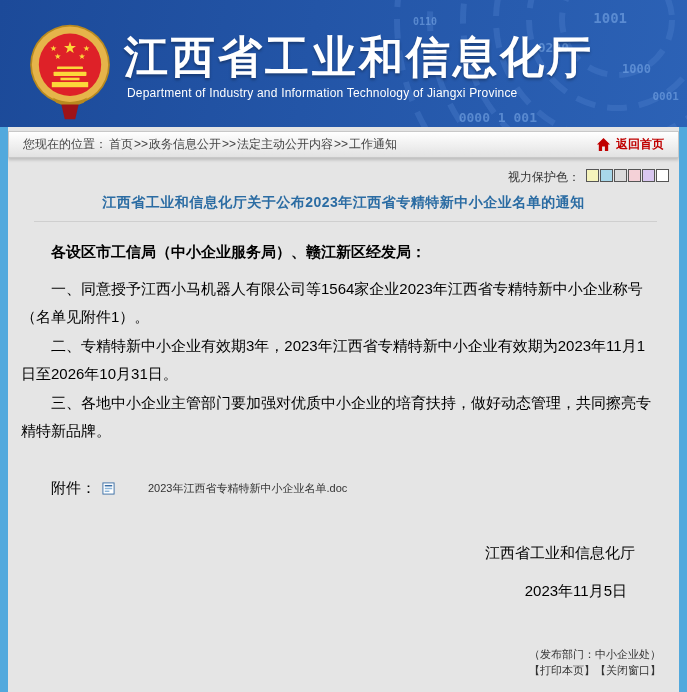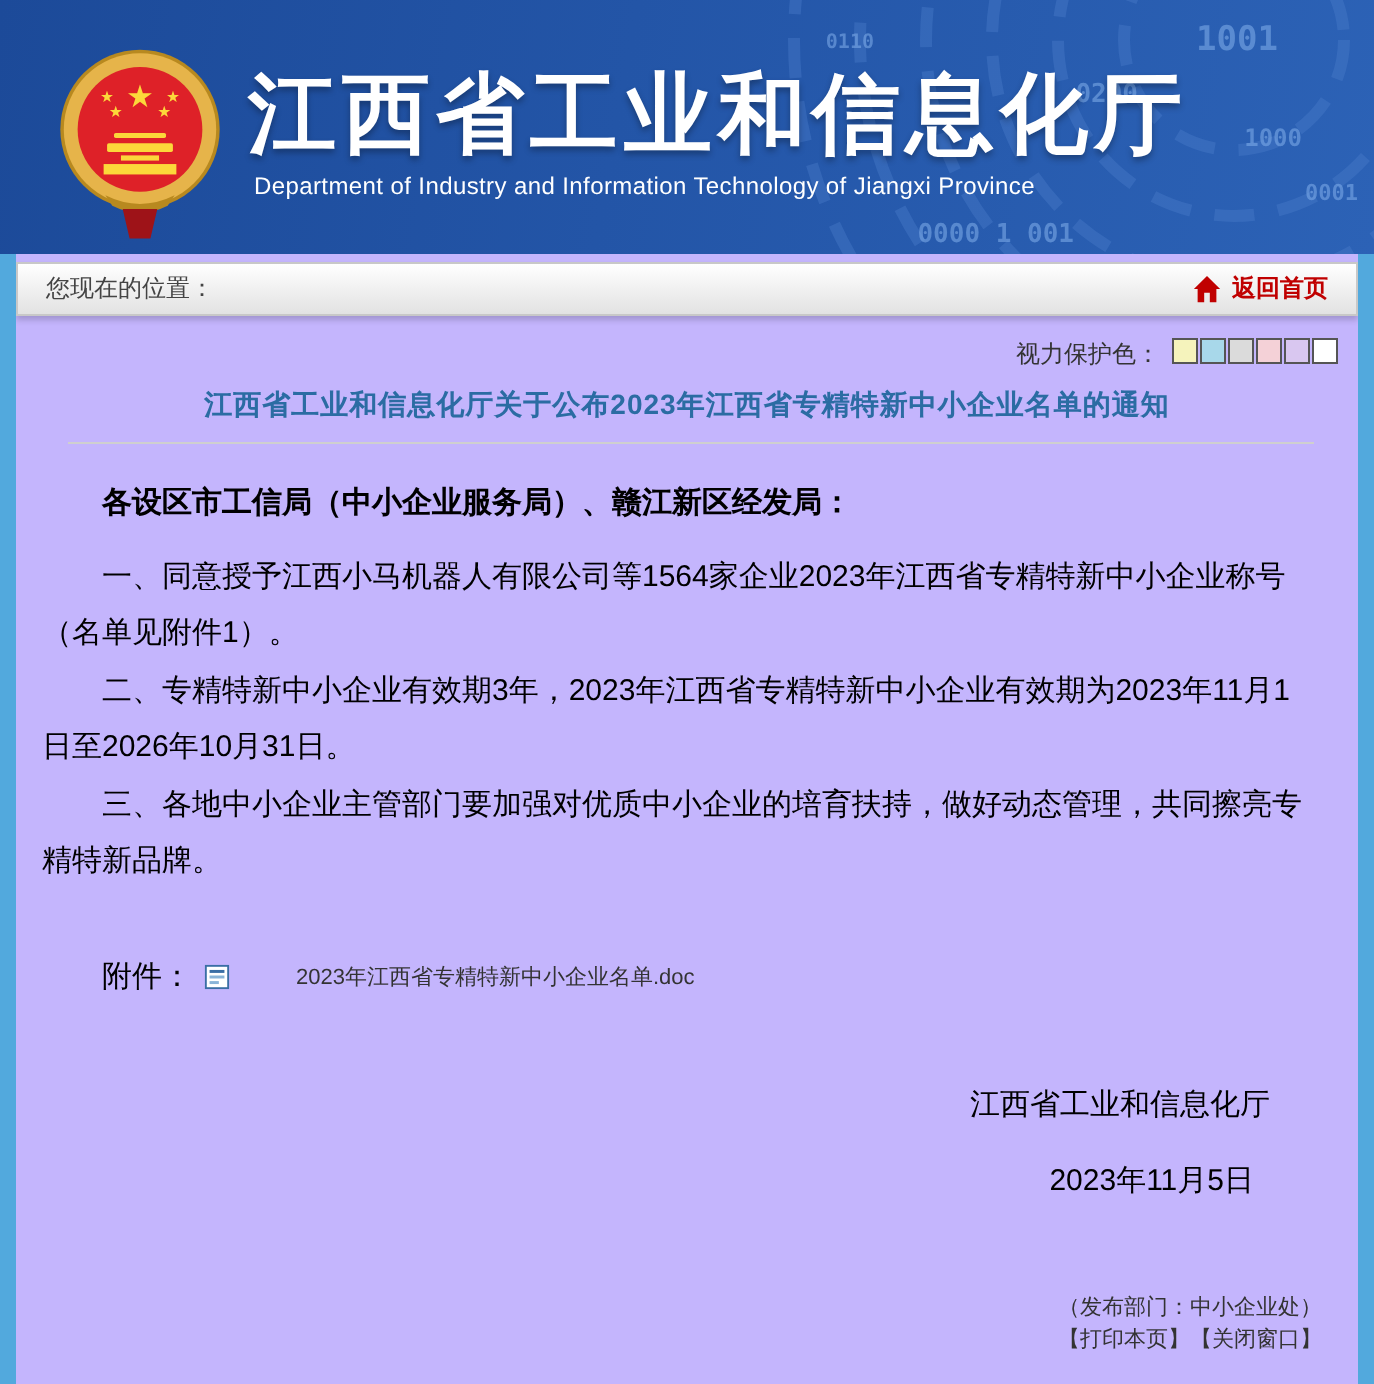--- a/index.html
+++ b/index.html
@@ -20,37 +20,37 @@
   .globe-svg{ position:absolute; right:0; top:0; pointer-events:none; }
   .binary-decor span{
     position:absolute; color:rgba(130,175,235,.55);
     font-family:"DejaVu Sans Mono", monospace; font-weight:bold;
   }
   .binary-decor span:nth-child(1){ right:118px; top:40px; font-size:13px; }
   .binary-decor span:nth-child(2){ right:36px;  top:62px; font-size:12px; }
   .binary-decor span:nth-child(3){ right:8px;   top:90px; font-size:11px; }
   .binary-decor span:nth-child(4){ right:150px; top:110px; font-size:13px; }
   .binary-decor span:nth-child(5){ right:250px; top:16px; font-size:10px; }
-  .binary-decor span:nth-child(6){ right:48px;  top:10px; font-size:17px; }
+  .binary-decor span:nth-child(6){ right:60px;  top:10px; font-size:14px; }
   .emblem{ position:absolute; left:24px; top:24px; width:92px; height:97px; }
   .header-title{
     position:absolute; left:124px; top:28px;
     color:#fff; font-size:44px; font-weight:bold; letter-spacing:3px;
     text-shadow:0 2px 3px rgba(0,0,0,.3); white-space:nowrap;
   }
   .header-sub{
     position:absolute; left:127px; top:86px;
     color:#fff; font-size:12px; letter-spacing:.2px; white-space:nowrap;
   }
   
   .side-strip{ position:absolute; top:127px; width:8px; height:565px; background:#52a9dd; z-index:1; }
   .side-strip.left{ left:0; }
   .side-strip.right{ right:0; }
   
-  .main{ position:absolute; left:8px; top:127px; width:671px; height:565px; background:#c4b5fd; }
+  .main{ position:absolute; left:8px; top:127px; width:671px; height:565px; background:#e5e5e5; }
   .breadcrumb-bar{
     margin-top:4px; height:27px;
     background:linear-gradient(#ffffff,#e2e2e2);
     border:1px solid #c8c8c8;
     box-shadow:0 2px 3px rgba(0,0,0,.18);
     display:flex; align-items:center; justify-content:space-between;
     padding:0 14px; font-size:12px; color:#444;
   }
   .crumb-left{ display:flex; align-items:center; gap:2px; }
   .crumb-item{ color:#444; cursor:pointer; }
@@ -133,20 +133,21 @@
 </header>
 
 <div class="side-strip left"></div>
 <div class="side-strip right"></div>
 
 <main class="main">
 
   <div class="breadcrumb-bar">
     <div class="crumb-left">
       <span class="crumb-label">您现在的位置：</span>
+      <span><span class="crumb-item">首页</span><span class="crumb-sep">&gt;&gt;</span><span class="crumb-item">政务信息公开</span><span class="crumb-sep">&gt;&gt;</span><span class="crumb-item">法定主动公开内容</span><span class="crumb-sep">&gt;&gt;</span><span class="crumb-item">工作通知</span></span>
     </div>
     <div class="home-link">
       <svg width="15" height="15" viewBox="0 0 16 16">
         <path d="M8 1 L15 8 L13 8 L13 15 L9.5 15 L9.5 10 L6.5 10 L6.5 15 L3 15 L3 8 L1 8 Z" fill="#c00000"></path>
       </svg>
       <span>返回首页</span>
     </div>
   </div>
 
   <div class="eye-row">

